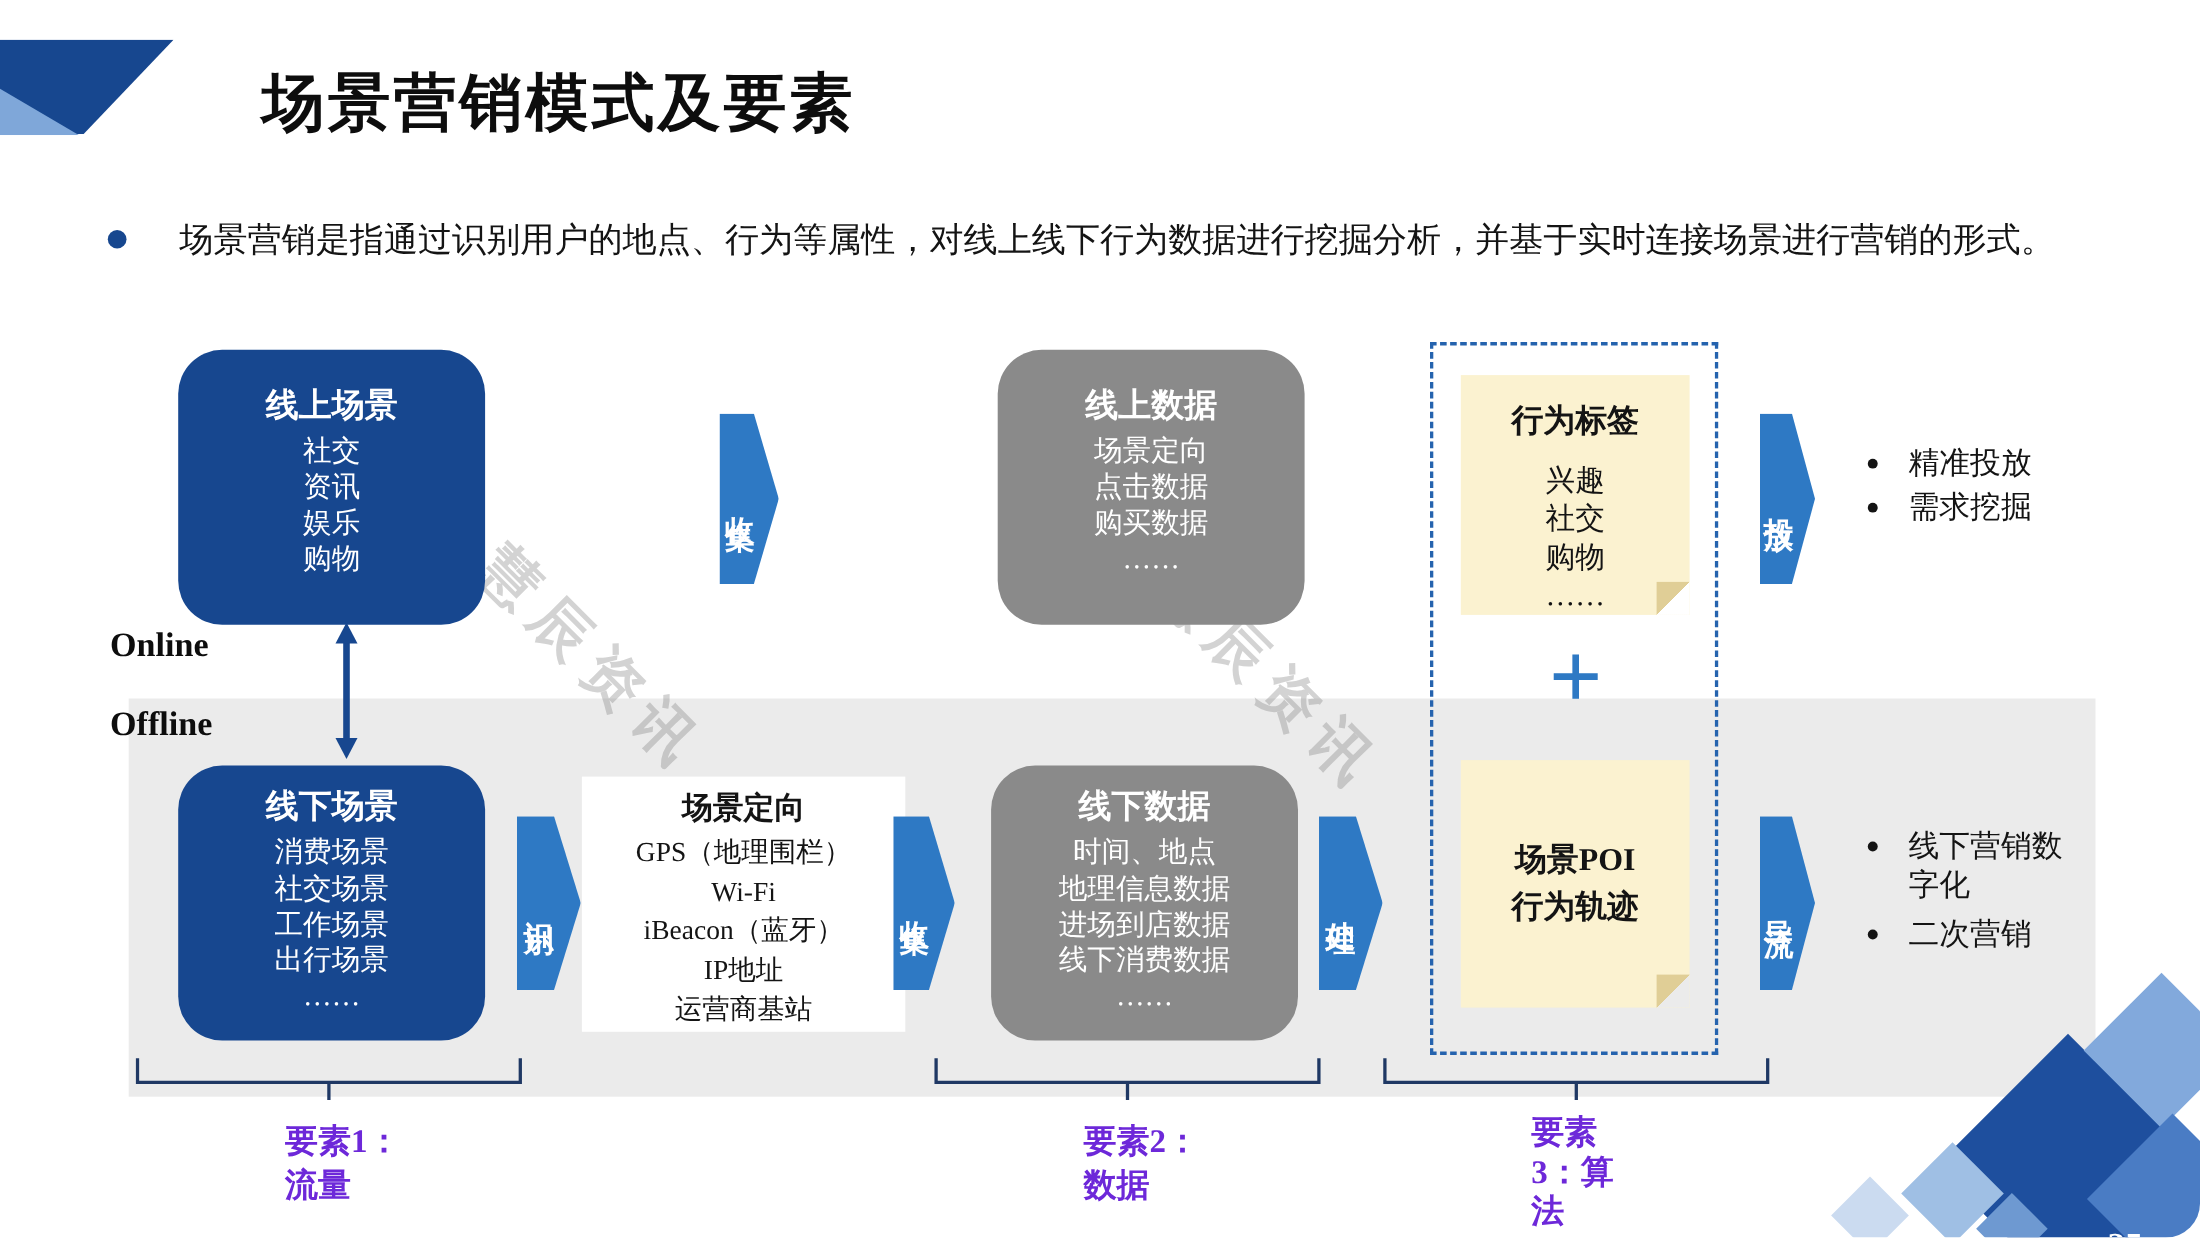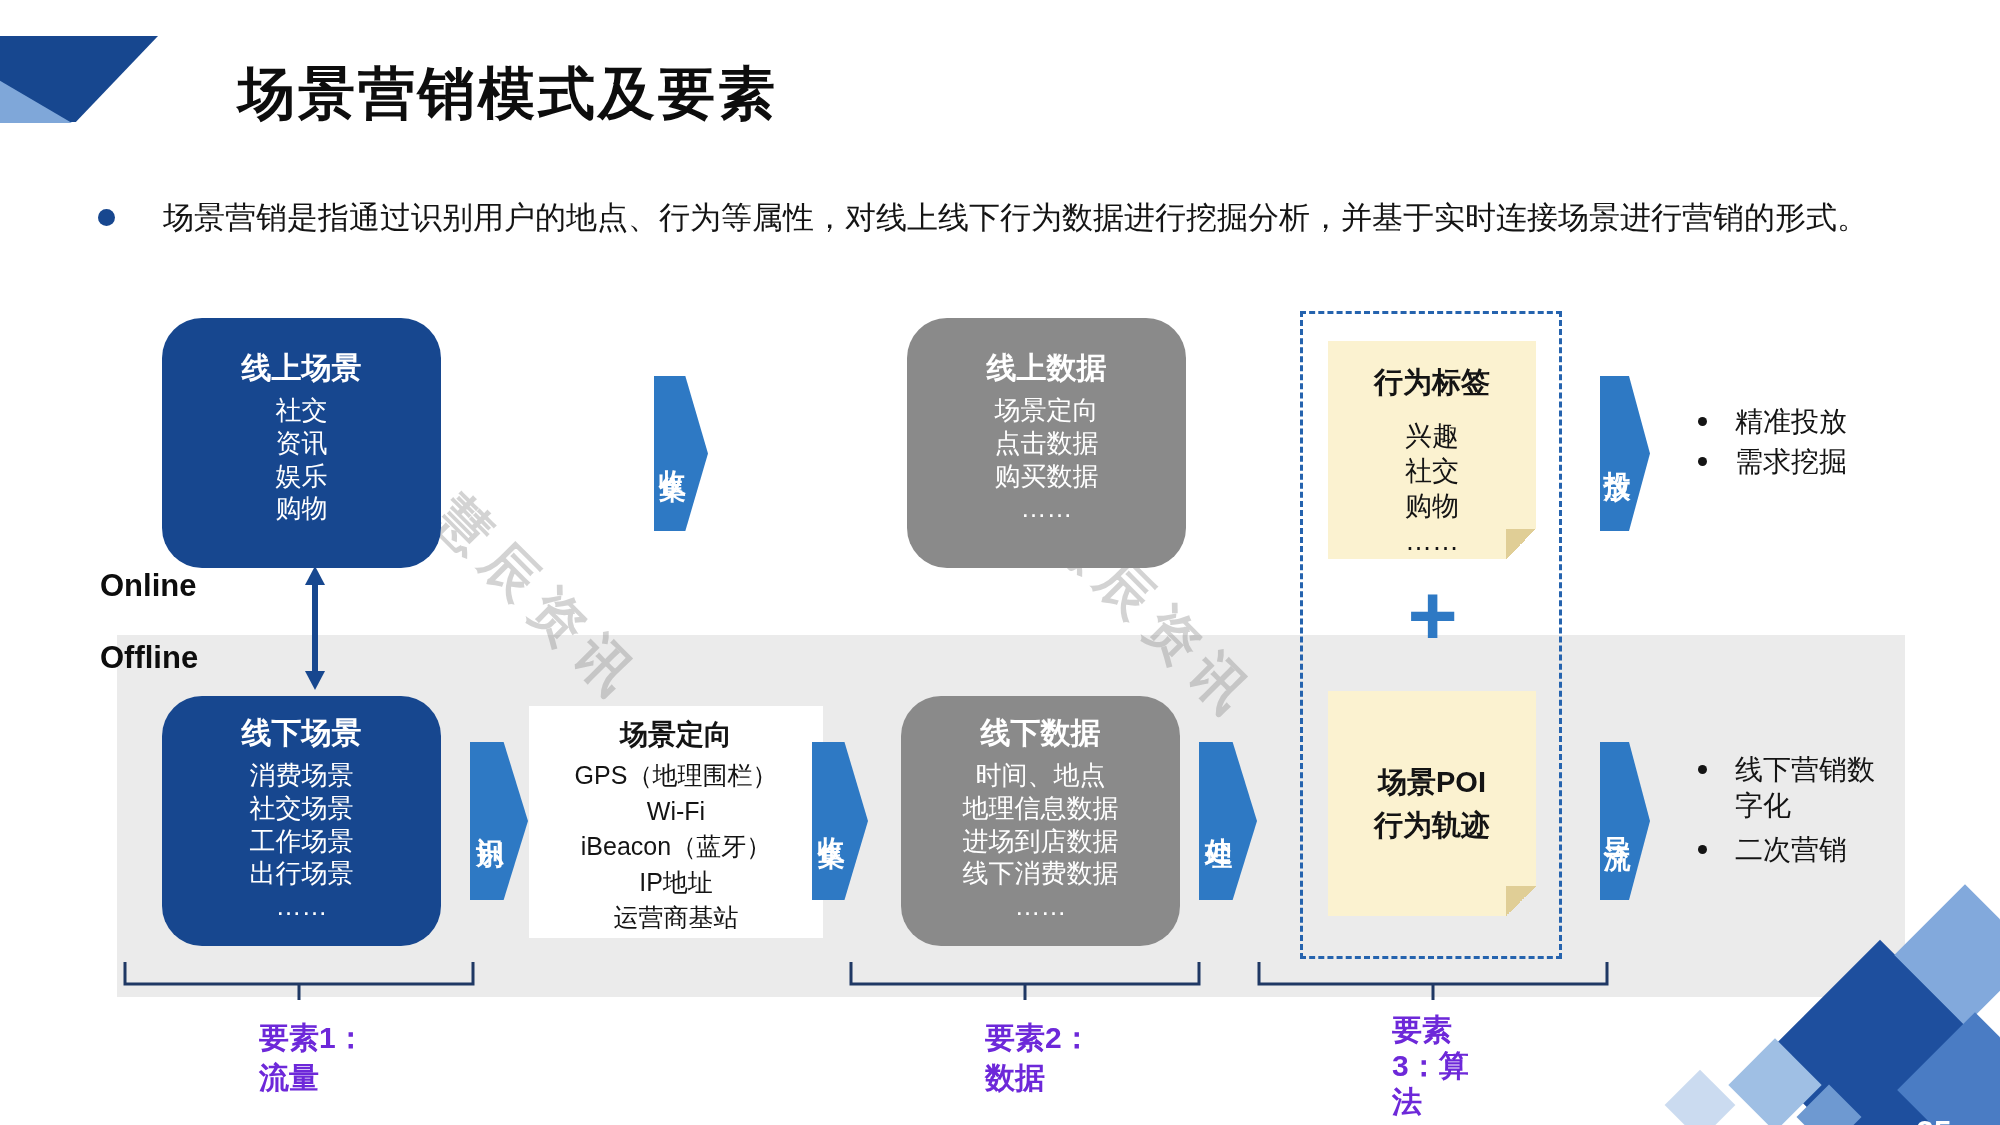--- a/index.html
+++ b/index.html
@@ -1,17 +1,17 @@
 <!DOCTYPE html>
 <html><head>
 <meta charset="utf-8">
 <style>
   html,body{margin:0;padding:0;background:#ffffff;}
   .slide{position:relative;width:2000px;height:1125px;background:#ffffff;overflow:hidden;
-         font-family:Liberation Sans, sans-serif;color:#111;}
+         font-family:Liberation Serif, serif;color:#111;border-radius:31px;}
 
   
   .deco-tl-dark{position:absolute;left:0;top:36px;width:158px;height:86px;background:#17478F;
                 clip-path:polygon(0 0,100% 0,48% 100%,0 100%);}
   .deco-tl-light{position:absolute;left:0;top:76px;width:72px;height:47px;background:#7FA7D9;
                  clip-path:polygon(0 10%,100% 100%,0 100%);}
 
   .slide-title{position:absolute;left:238px;top:56px;font-size:57px;font-weight:800;letter-spacing:3px;color:#0d0d0d;}
 
   .desc{position:absolute;left:98px;top:196px;width:1830px;display:flex;align-items:flex-start;}

